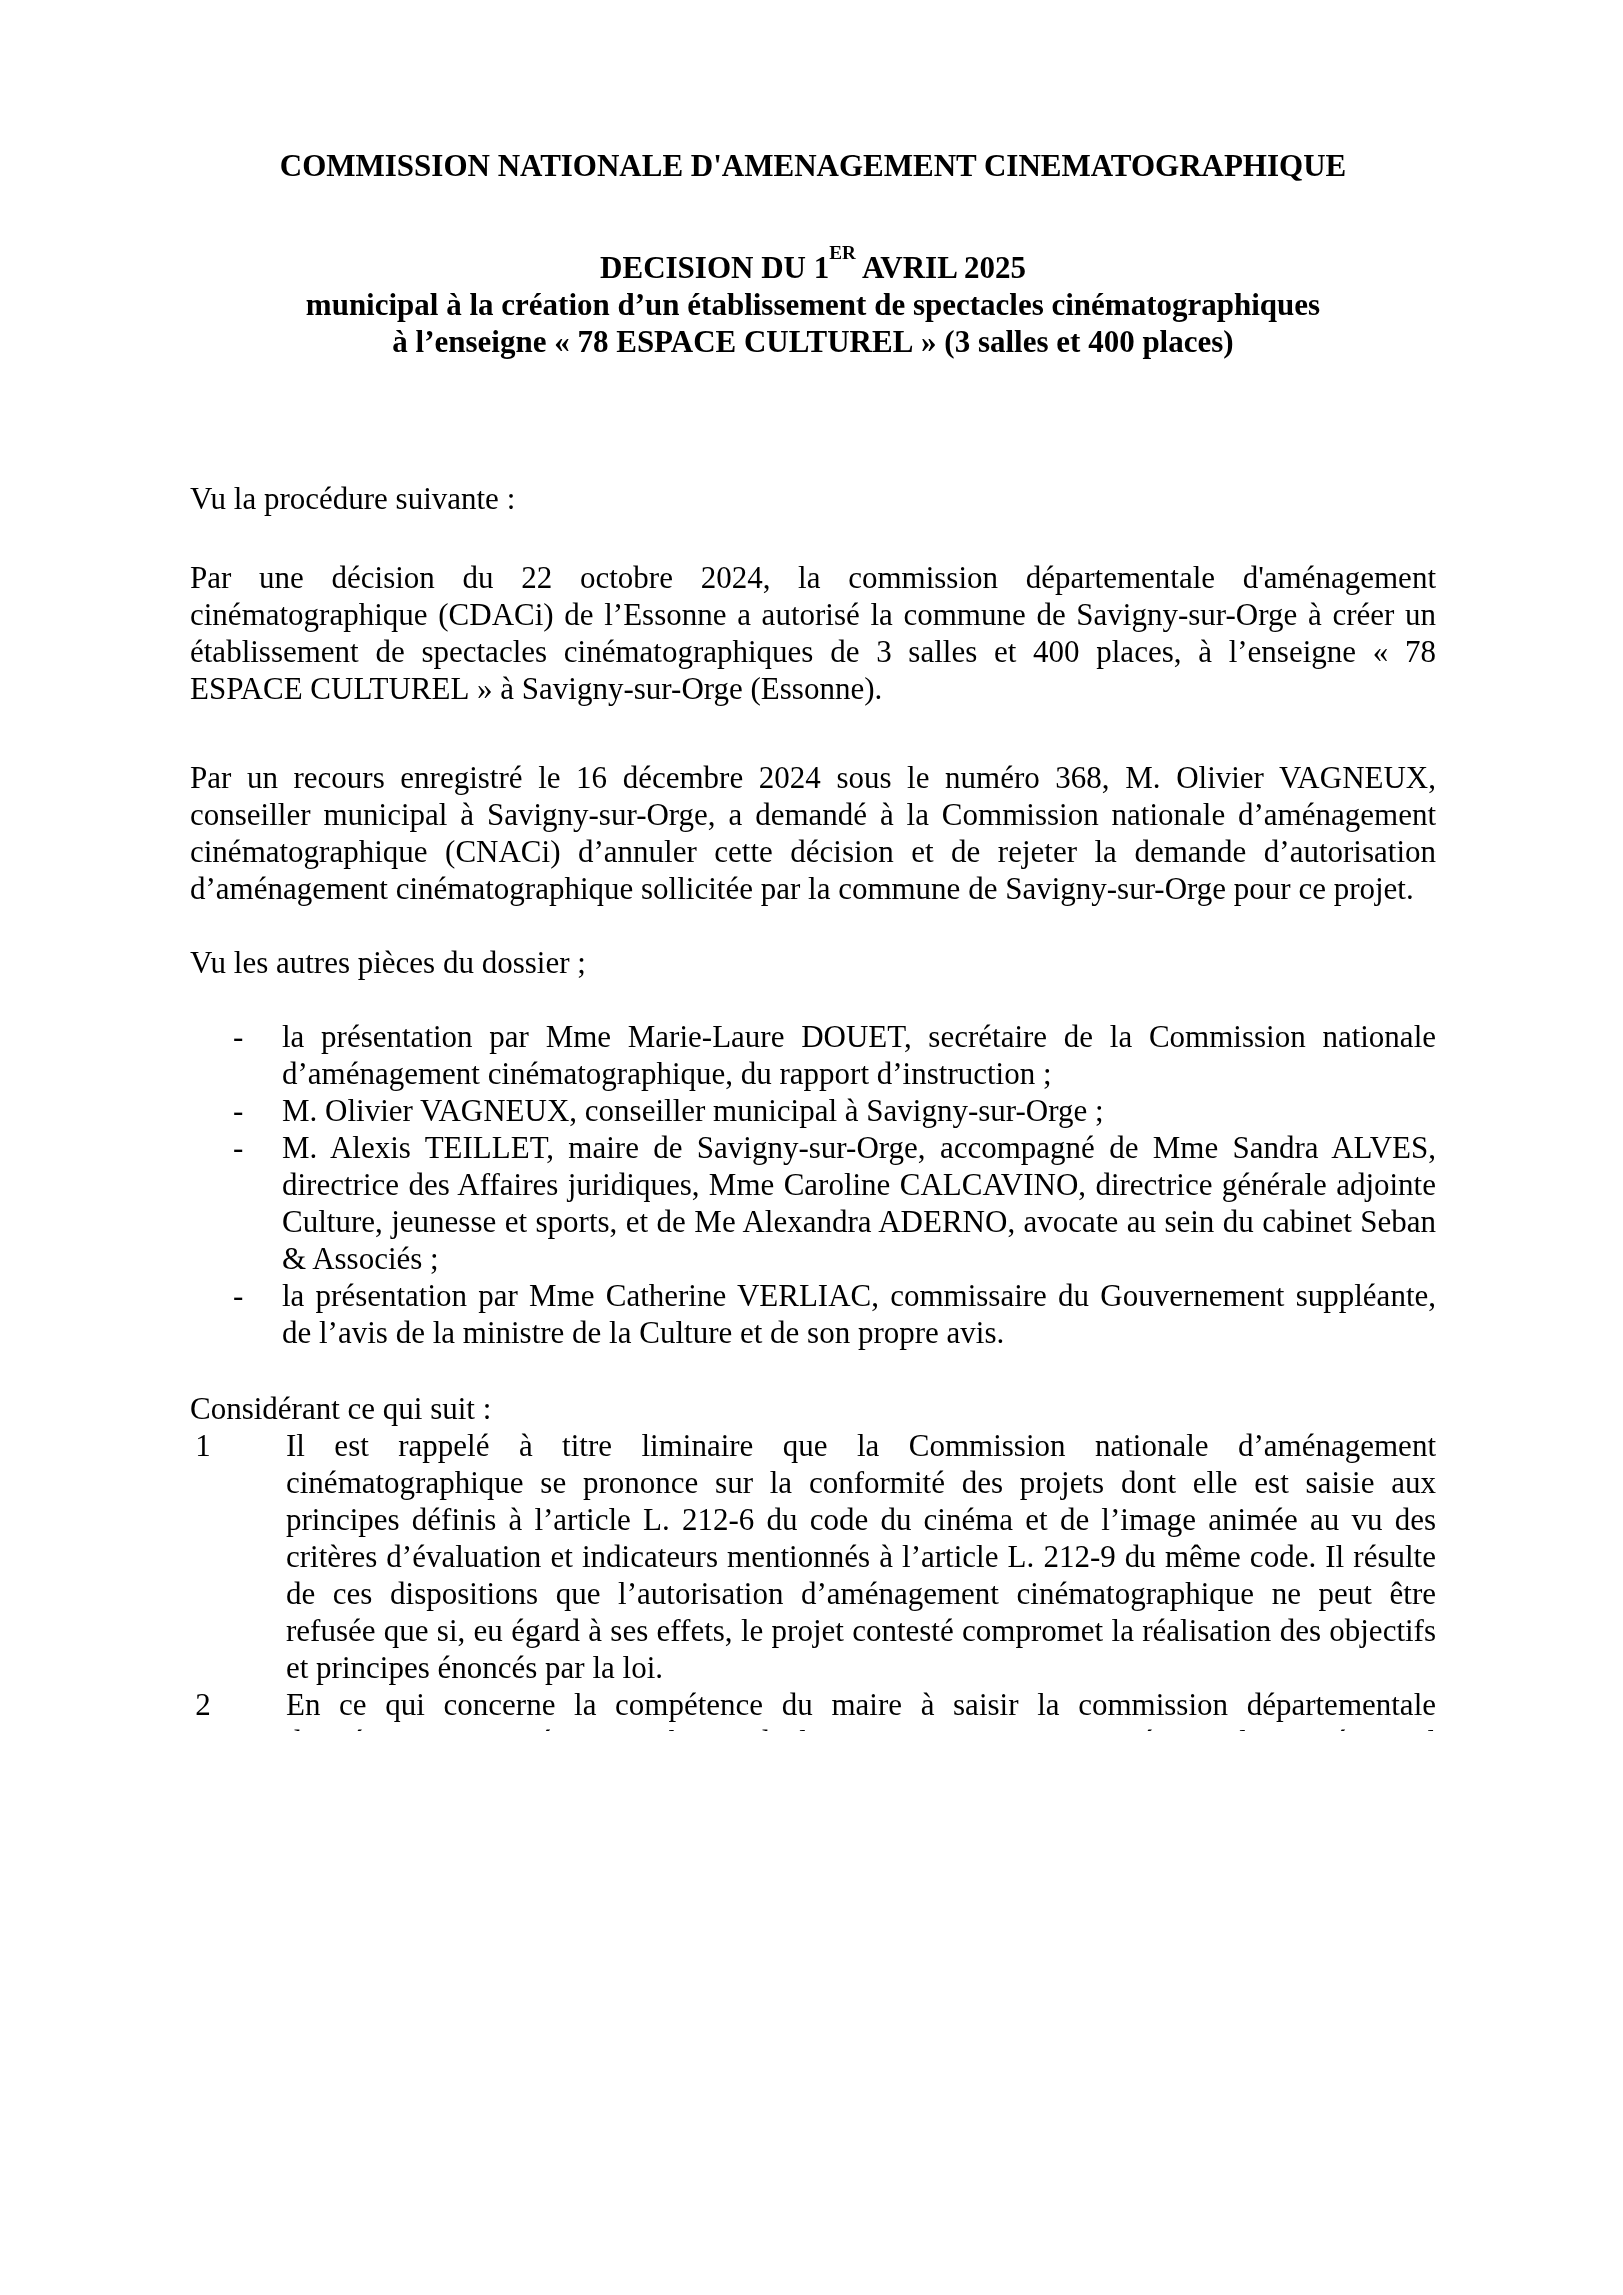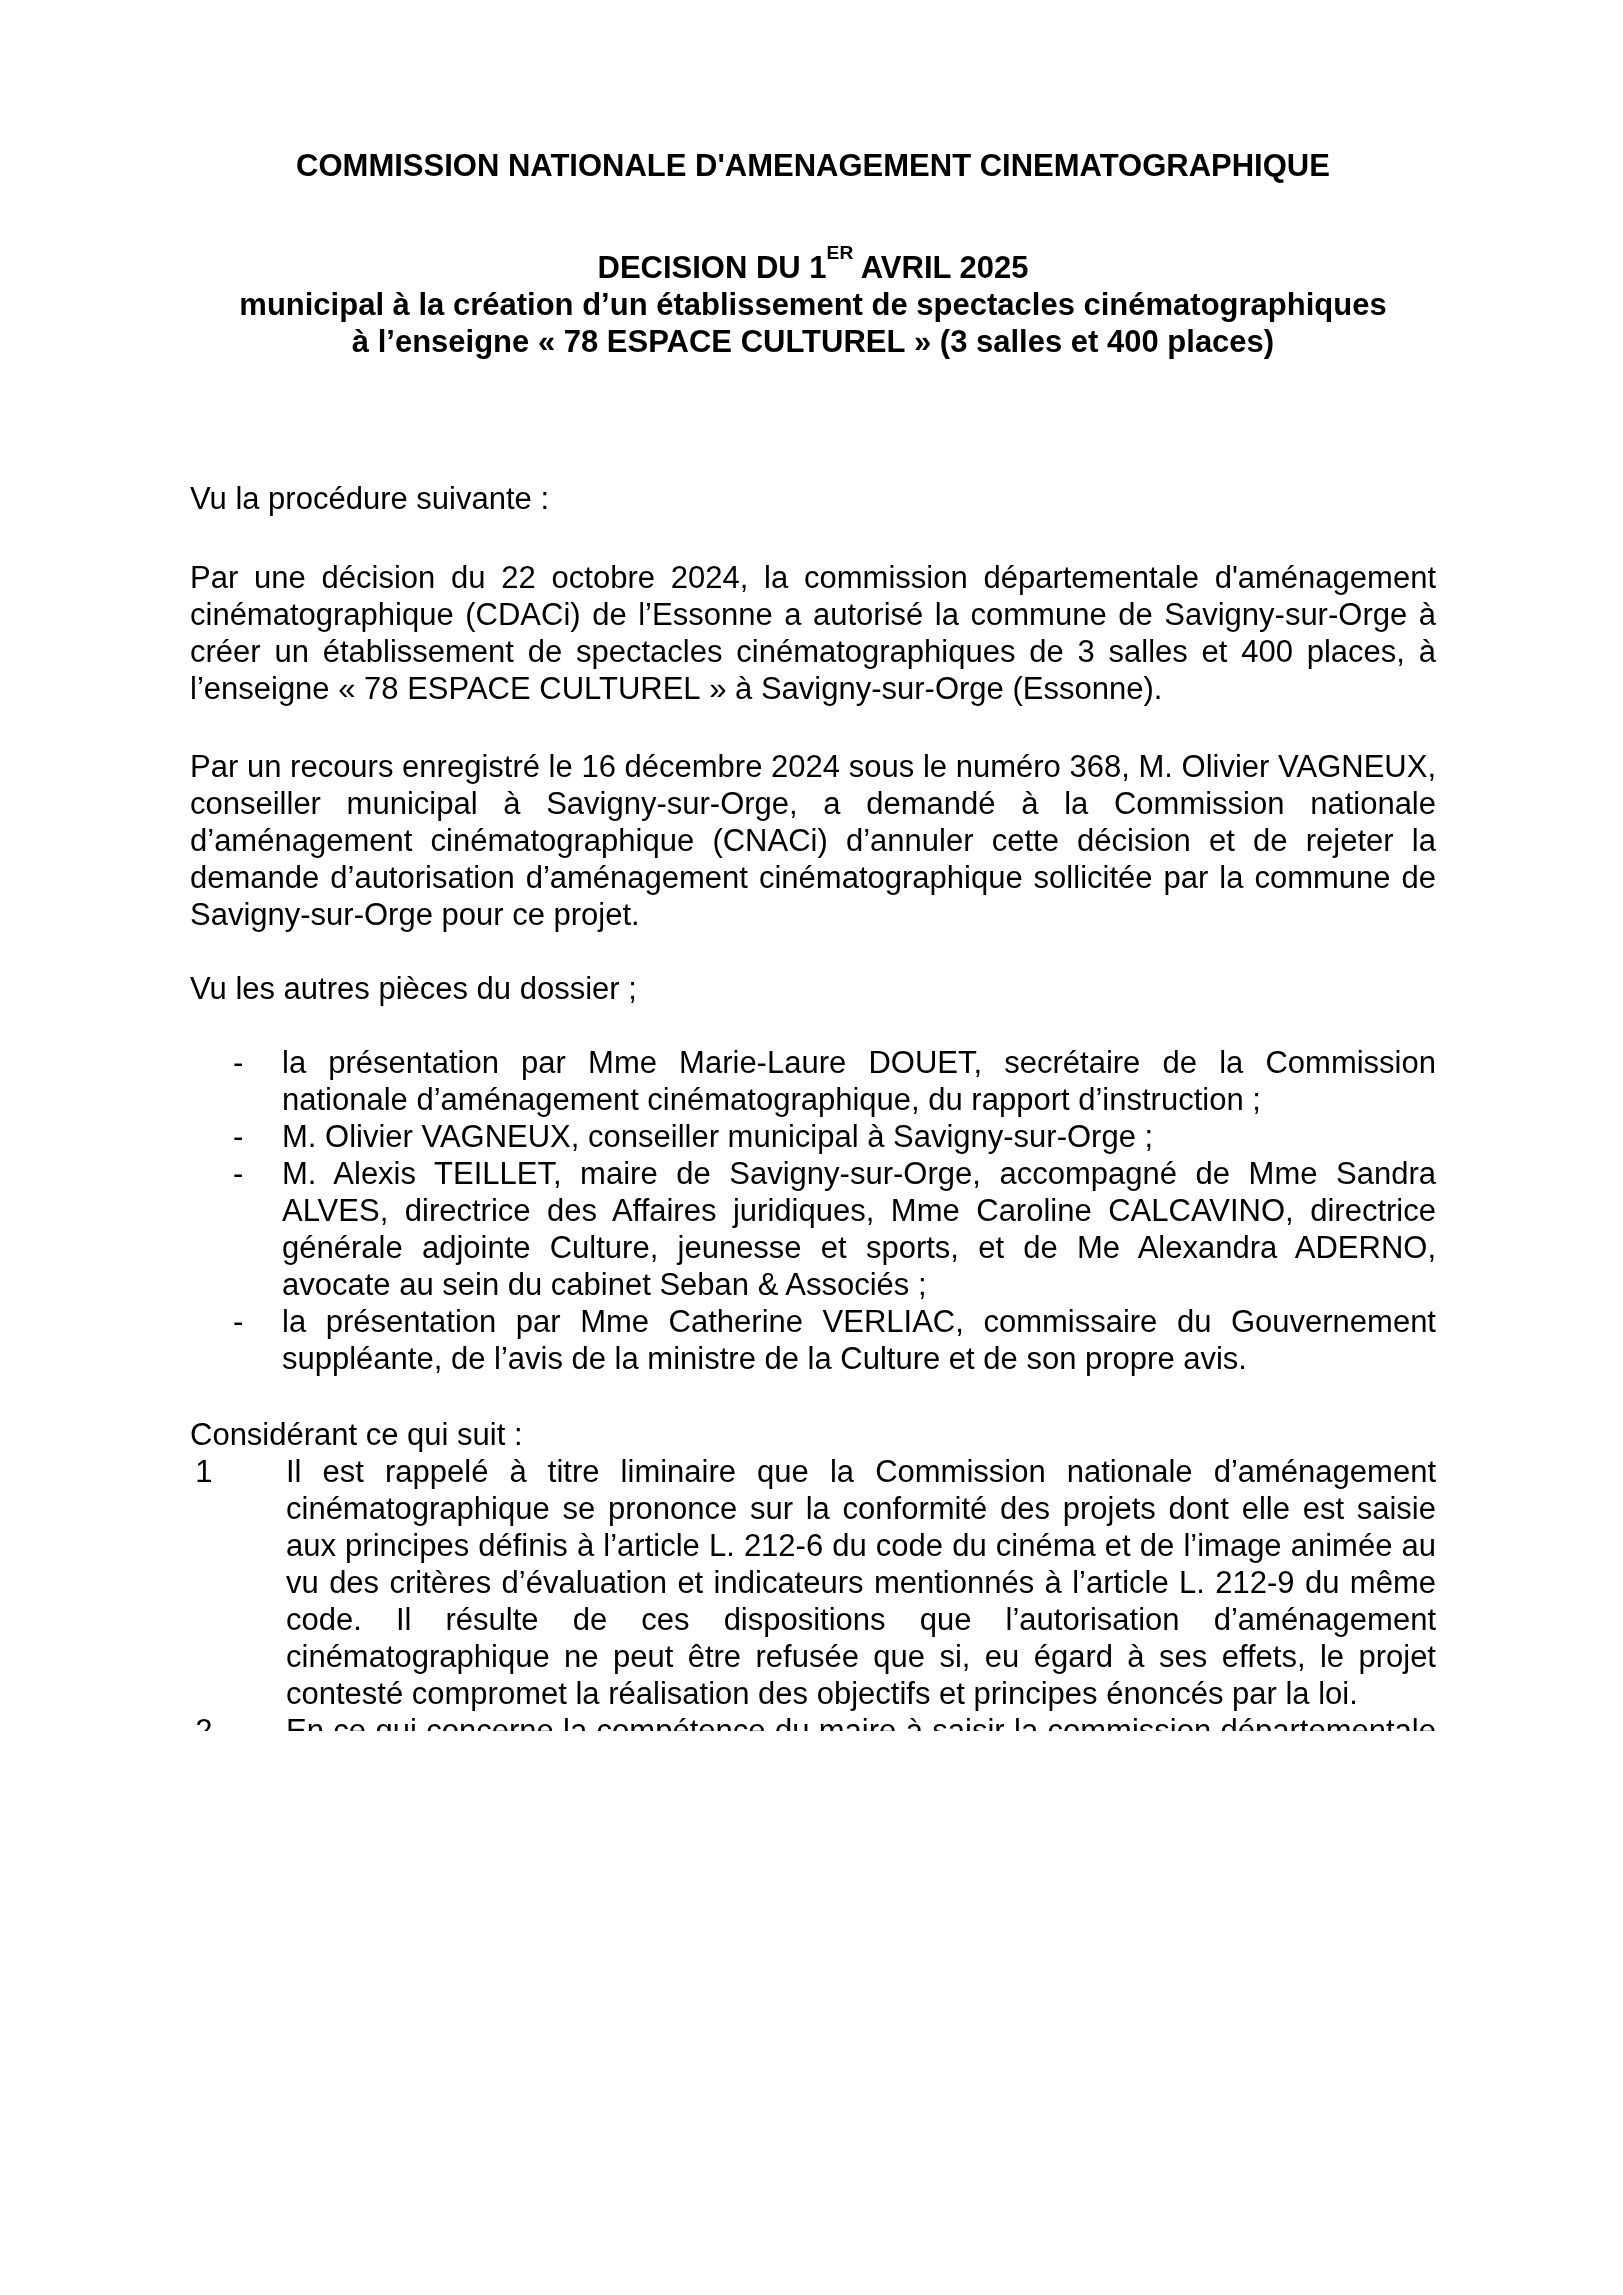--- a/index.html
+++ b/index.html
@@ -7,21 +7,21 @@
     padding: 0;
     background: #ffffff;
   }
   .page {
     position: relative;
     width: 1623px;
     height: 1731px;
     box-sizing: border-box;
     background: #ffffff;
     color: #000000;
-    font-family: Liberation Sans, sans-serif;
+    font-family: Liberation Serif, serif;
     font-size: 31px;
     line-height: 37px;
     padding: 147px 187px 0 190px;
     overflow: hidden;
   }
   .doc-title {
     margin: 0 0 58px 0;
     text-align: center;
     font-weight: bold;
     font-size: 31px;
@@ -38,21 +38,21 @@
     font-size: 0.62em;
     position: relative;
     top: -0.42em;
     letter-spacing: 0;
   }
   .para {
     margin: 0;
     text-align: justify;
   }
   .mb-64 { margin-bottom: 42px; }
-  .mb-63 { margin-bottom: 41px; }
+  .mb-63 { margin-bottom: 52px; }
   .mb-60 { margin-bottom: 39px; }
   .mb-57 { margin-bottom: 37px; }
   .mb-53 { }
   .mb-0  { margin-bottom: 0; }
   .hearing-list {
     margin: 0 0 39px 0;
     padding: 0;
   }
   .hearing-item {
     position: relative;

